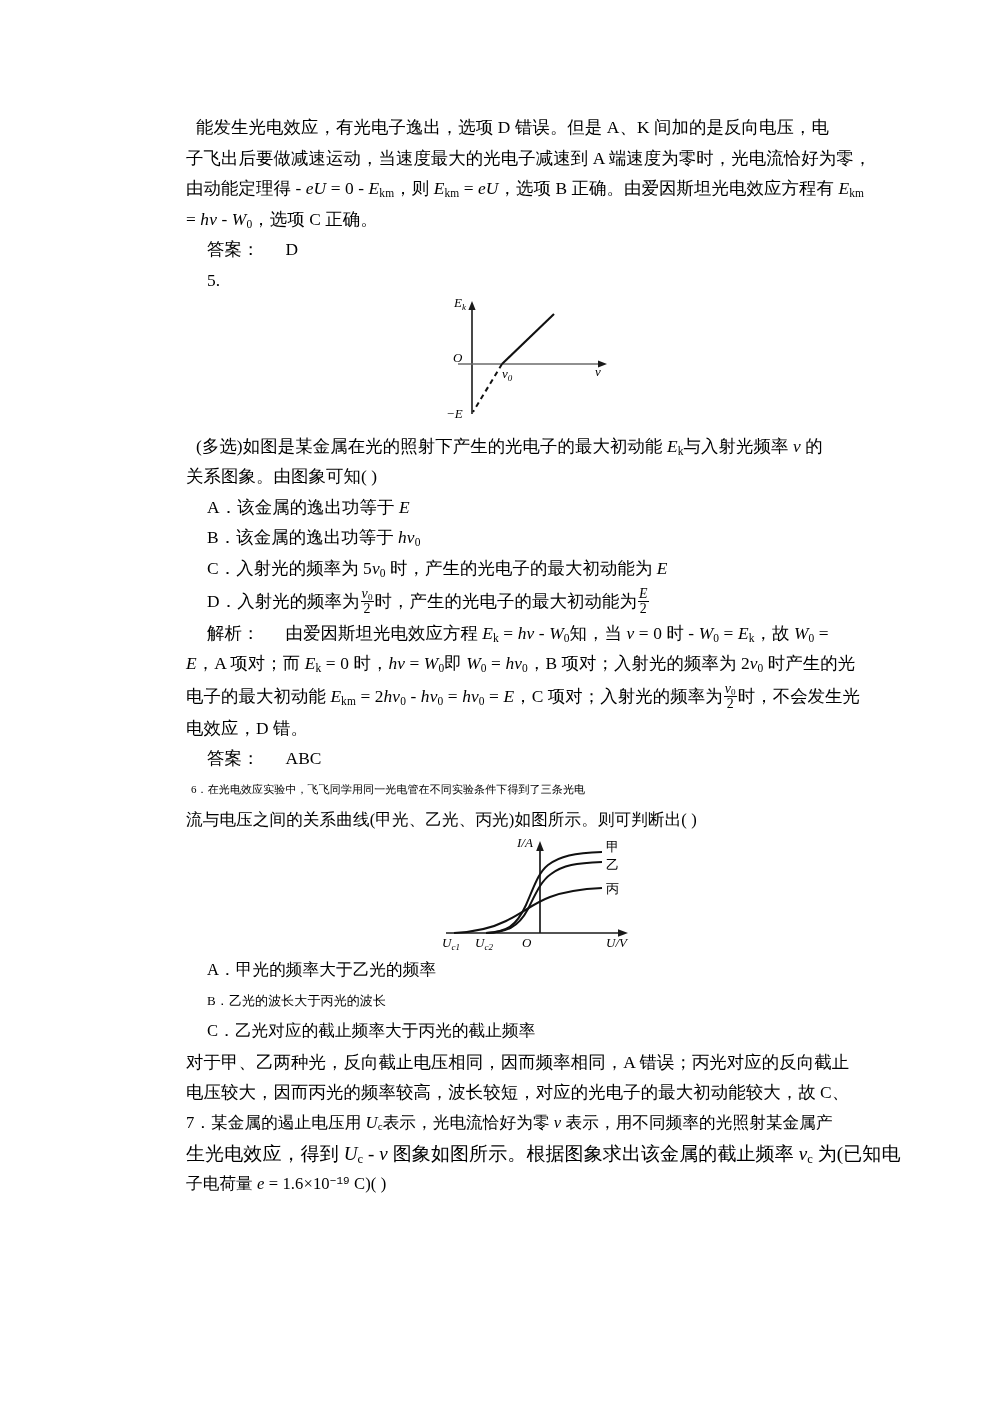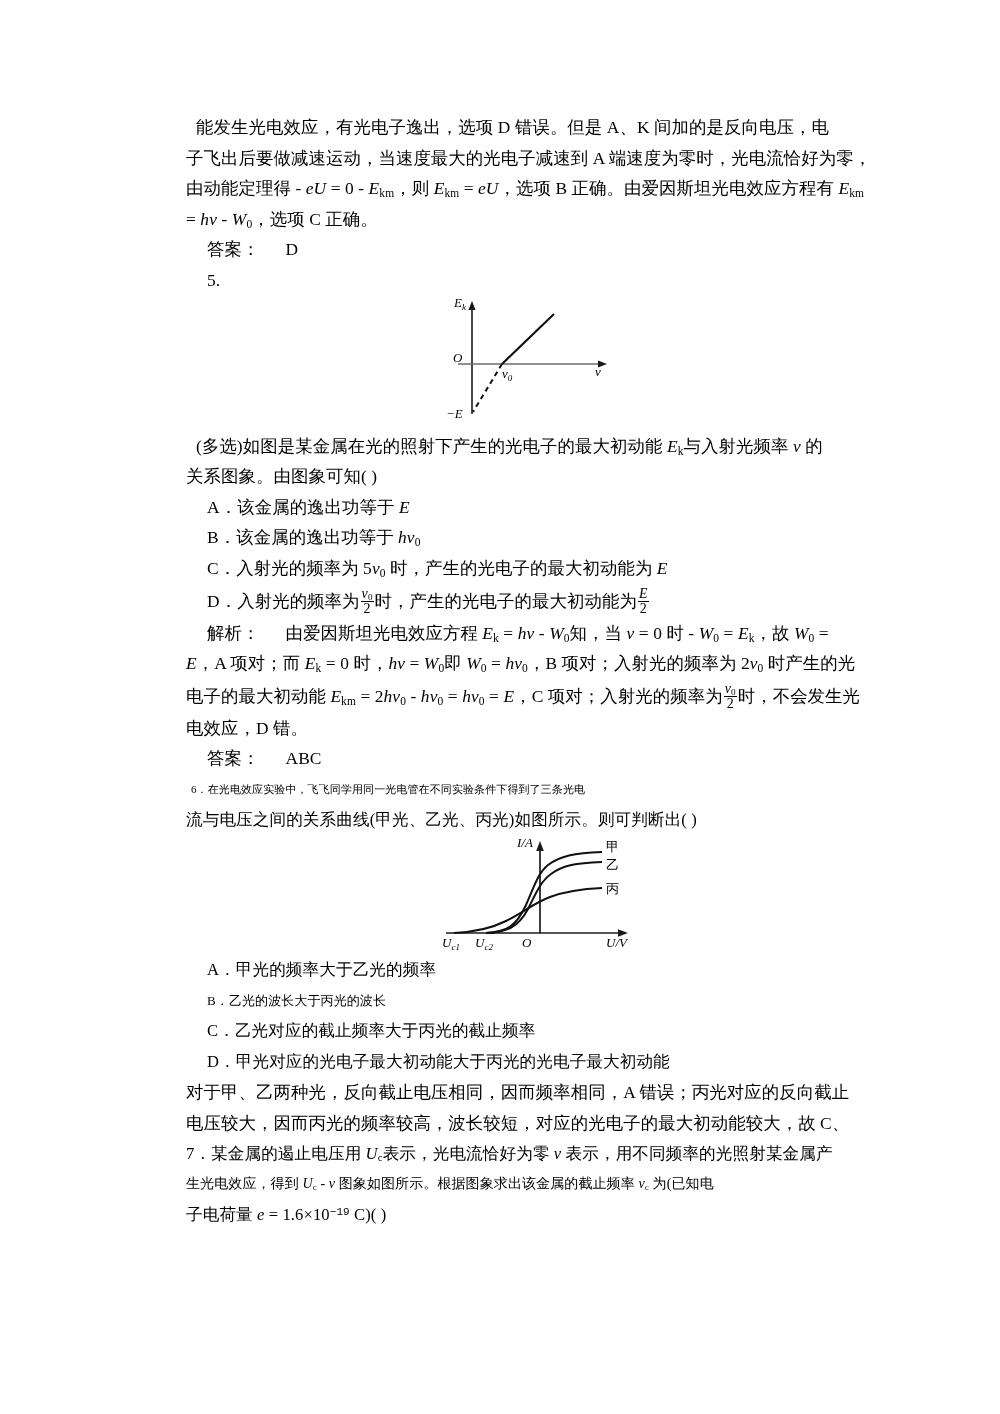--- a/index.html
+++ b/index.html
@@ -231,39 +231,36 @@
   <div class="para">
     <div class="line indent1" style="font-size:16.6px;">
       <span>A．</span><span>甲光的频率大于乙光的频率</span>
     </div>
     <div class="line indent1" style="font-size:13px;">
       <span>B．</span><span>乙光的波长大于丙光的波长</span>
     </div>
     <div class="line indent1" style="font-size:16.6px;">
       <span>C．</span><span>乙光对应的截止频率大于丙光的截止频率</span>
     </div>
-    <div class="line indent1" style="font-size:16.6px;">
-      <span>D．</span><span>甲光对应的光电子最大初动能大于丙光的光电子最大初动能</span>
-    </div>
   </div>
 
   <div class="para">
     <div class="line">
       <span>对于甲、乙两种光，反向截止电压相同，因而频率相同，A 错误；丙光对应的反向截止</span>
     </div>
     <div class="line">
       <span>电压较大，因而丙光的频率较高，波长较短，对应的光电子的最大初动能较大，故 C、</span>
     </div>
   </div>
 
   <div class="para">
     <div class="line" style="font-size:16.6px;">
       <span>7．某金属的遏止电压用 </span><i>U</i><sub class="rm">c</sub><span>表示，光电流恰好为零 </span><i>v</i><span> 表示，用不同频率的光照射某金属产</span>
     </div>
-    <div class="line" style="font-size:14px;">
+    <div class="line" style="font-size:19px;">
       <span>生光电效应，得到 </span><i>U</i><sub class="rm">c</sub><span> - </span><i>v</i><span> 图象如图所示。根据图象求出该金属的截止频率 </span><i>v</i><sub class="rm">c</sub><span> 为(已知电</span>
     </div>
     <div class="line" style="font-size:16.6px;">
       <span>子电荷量 </span><i>e</i><span> = 1.6×10</span><sup class="rm">−19</sup><span> C)(        )</span>
     </div>
   </div>
 
 </div>
 </div>
 

